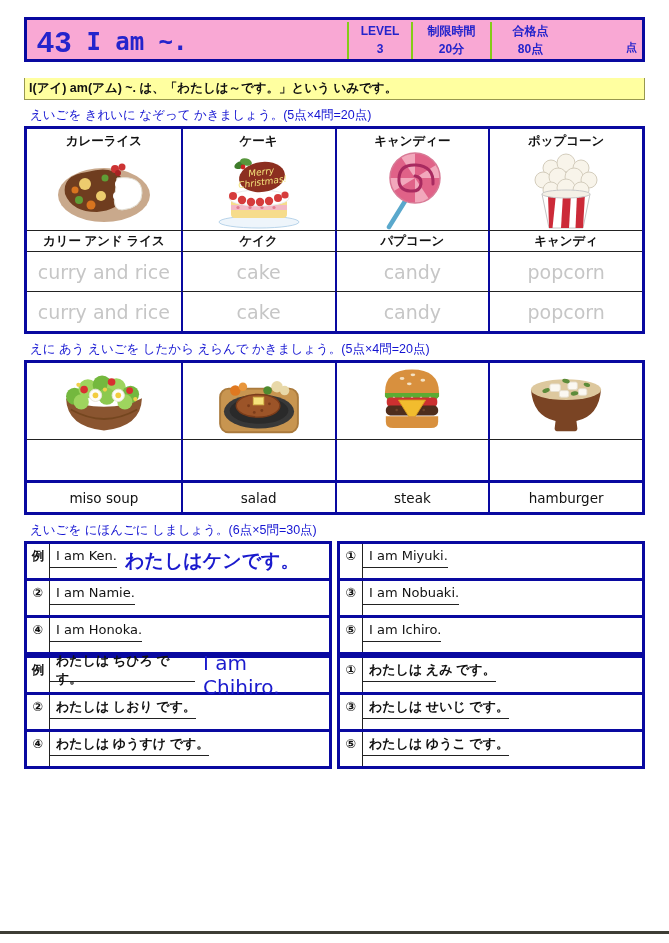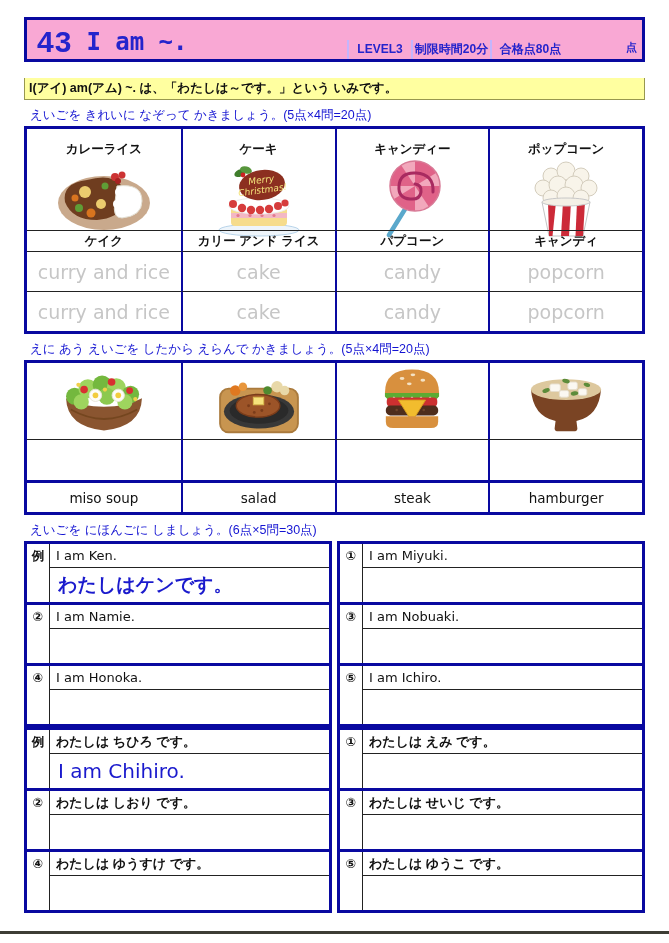--- a/index.html
+++ b/index.html
@@ -5,59 +5,59 @@
   * { margin:0; padding:0; box-sizing:border-box; }
   html,body { width:669px; height:943px; background:#ffffff; overflow:hidden; }
   body { font-family:"Liberation Sans","DejaVu Sans",sans-serif; color:#111; position:relative; }
   .page { position:absolute; left:24px; top:17px; width:621px; }
 
   
   .hdr { display:flex; border:3px solid #0909a0; height:45px; background:#f9a8d4;align-items:flex-end; }
   .hdr-title { flex:1; display:flex; align-items:center; gap:14px; padding-left:10px; color:#2424cc; }
   .hdr-num { font-size:30px; font-weight:bold; letter-spacing:1px; }
   .hdr-name { font-size:24px; font-weight:bold; font-family:"DejaVu Sans Mono","DejaVu Sans",monospace; }
-  .hdr-cell { border-left:2px solid #c4b5fd; display:flex; flex-direction:row; justify-content:center;
+  .hdr-cell { border-left:2px solid #84cc16; display:flex; flex-direction:column; justify-content:center;
               align-items:center; color:#2424cc; font-size:12px; font-weight:bold; line-height:1.55; }
   .hdr-level { width:64px; } .hdr-time { width:79px; } .hdr-pass { width:79px; }
   .hdr-score { width:73px; position:relative; }
   .hdr-score .unit { position:absolute; right:5px; bottom:3px; font-size:11px; }
 
   
   .band { border:1px solid #97974f; border-top:none; background:#ffffa0; height:22px;
           display:flex; align-items:center; padding-left:4px; font-size:12.5px; font-weight:bold; color:#111;margin-top:16px; }
 
   
   .sec-h { color:#1414d2; font-size:12.5px; font-weight:normal; margin:7px 0 2px 6px; }
 
   
   .btable { border:3px solid #0909a0; display:grid; grid-template-columns:repeat(4,1fr); background:#fff; }
   .btable > div:not(:nth-child(4n+1)) { border-left:2px solid #0909a0; }
 
   
-  .t1-pic { height:101px; display:flex; flex-direction:column; align-items:center; padding-top:12px; }
+  .t1-pic { height:101px; display:flex; flex-direction:column; align-items:center; padding-top:4px; }
   .t1-picname { font-size:12.5px; font-weight:bold; }
   .t1-read { height:21px; border-top:1px solid #222; display:flex; align-items:center; justify-content:center;
              font-size:12.5px; font-weight:bold; }
   .t1-trace { height:40px; border-top:1px solid #222; display:flex; align-items:center; justify-content:center;
               font-size:19px; color:#c6c6c6; font-family:"DejaVu Sans","Liberation Sans",sans-serif; }
 
   
   .t2-pic { height:76px; display:flex; align-items:center; justify-content:center; }
   .t2-ans { height:41px; border-top:1px solid #222; }
   .t2-word { height:32px; border-top:3px solid #0909a0; display:flex; align-items:center; justify-content:center;
              font-size:13.5px; color:#111; font-family:"DejaVu Sans","Liberation Sans",sans-serif; }
 
   
   .qwrap { display:flex; gap:5px; }
   .qtable { width:308px; border:3px solid #0909a0; background:#fff; }
   .qrow { display:flex; }
   .qrow + .qrow { border-top:3px solid #0909a0; }
   .qnum { width:23px; border-right:1px solid #222; display:flex; justify-content:center; padding-top:4px;
           font-size:12.5px; font-weight:bold; }
-  .qbody { flex:1; display:flex; flex-direction:column; }
+  .qbody { flex:1; display:flex; }
   .qtext { height:24px; border-bottom:1px solid #222; display:flex; align-items:center; padding-left:6px;
            font-size:13px; font-weight:bold; }
   .qtext.en { font-weight:normal; font-family:"DejaVu Sans","Liberation Sans",sans-serif; }
   .qans { display:flex; align-items:center; padding-left:8px; }
   .t3 .qans { height:34px; } .t4 .qans { height:34px; }
   .qans.jp-ans { color:#1a1acd; font-size:19px; font-weight:bold; }
   .qans.en-ans { color:#1a1acd; font-size:20px; font-family:"DejaVu Sans","Liberation Sans",sans-serif; }
 
   .footer-line { position:absolute; left:0; top:931px; width:669px; height:3px; background:#3d3d35; }
   svg { display:block; }
@@ -178,22 +178,22 @@
           </g>
           <path d="M31,44 L79,44 L72,78 L38,78 Z" fill="#ffffff" stroke="#c4c4c4" stroke-width="1"></path>
           <path d="M37,44 L45,44 L41.5,78 L38,78 Z" fill="#cc2a38"></path>
           <path d="M52,44 L60,44 L58,78 L50,78 Z" fill="#cc2a38"></path>
           <path d="M66,44 L74,44 L72,78 L64.5,78 Z" fill="#cc2a38"></path>
           <ellipse cx="55" cy="44" rx="24" ry="4" fill="#f4f0e6" stroke="#c8c8c8" stroke-width="1"></ellipse>
         </svg>
       </span>
     </div>
 
+    <div class="t1-read">カリー アンド ライス</div>
     <div class="t1-read">ケイク</div>
-    <div class="t1-read">カリー アンド ライス</div>
     <div class="t1-read">パプコーン</div>
     <div class="t1-read">キャンディ</div>
 
     <div class="t1-trace">curry and rice</div>
     <div class="t1-trace">cake</div>
     <div class="t1-trace">candy</div>
     <div class="t1-trace">popcorn</div>
 
     <div class="t1-trace">curry and rice</div>
     <div class="t1-trace">cake</div>

